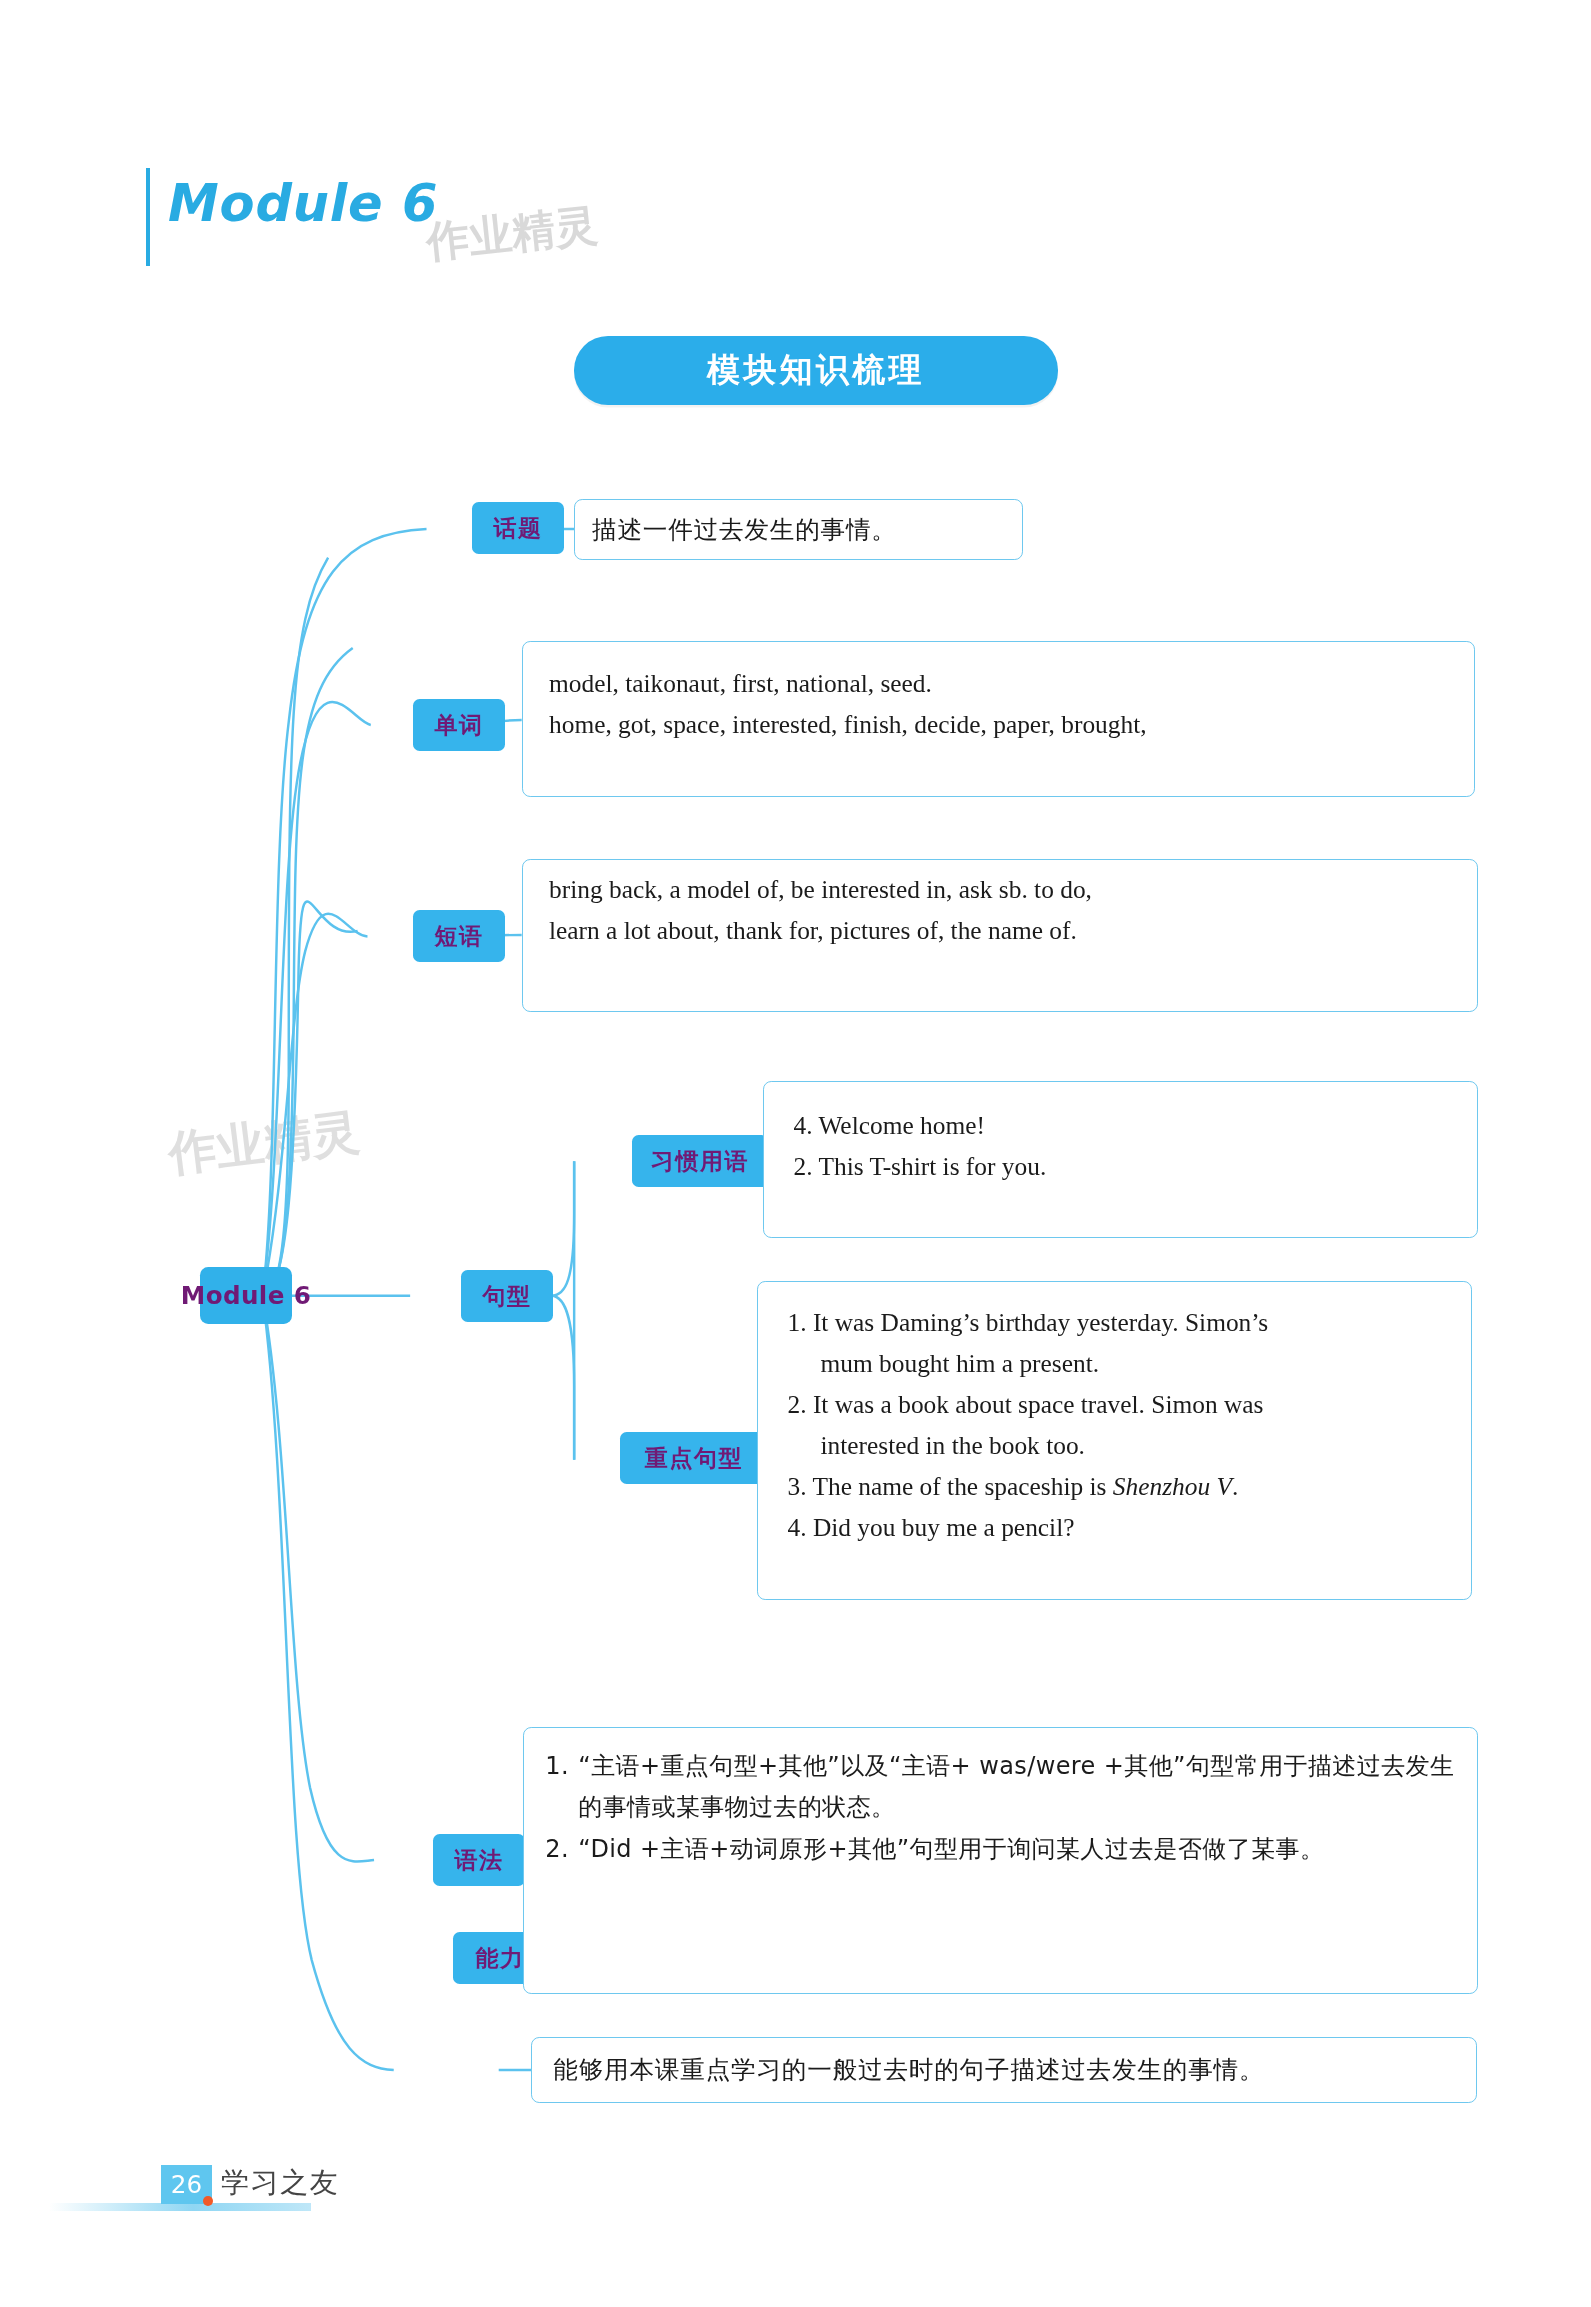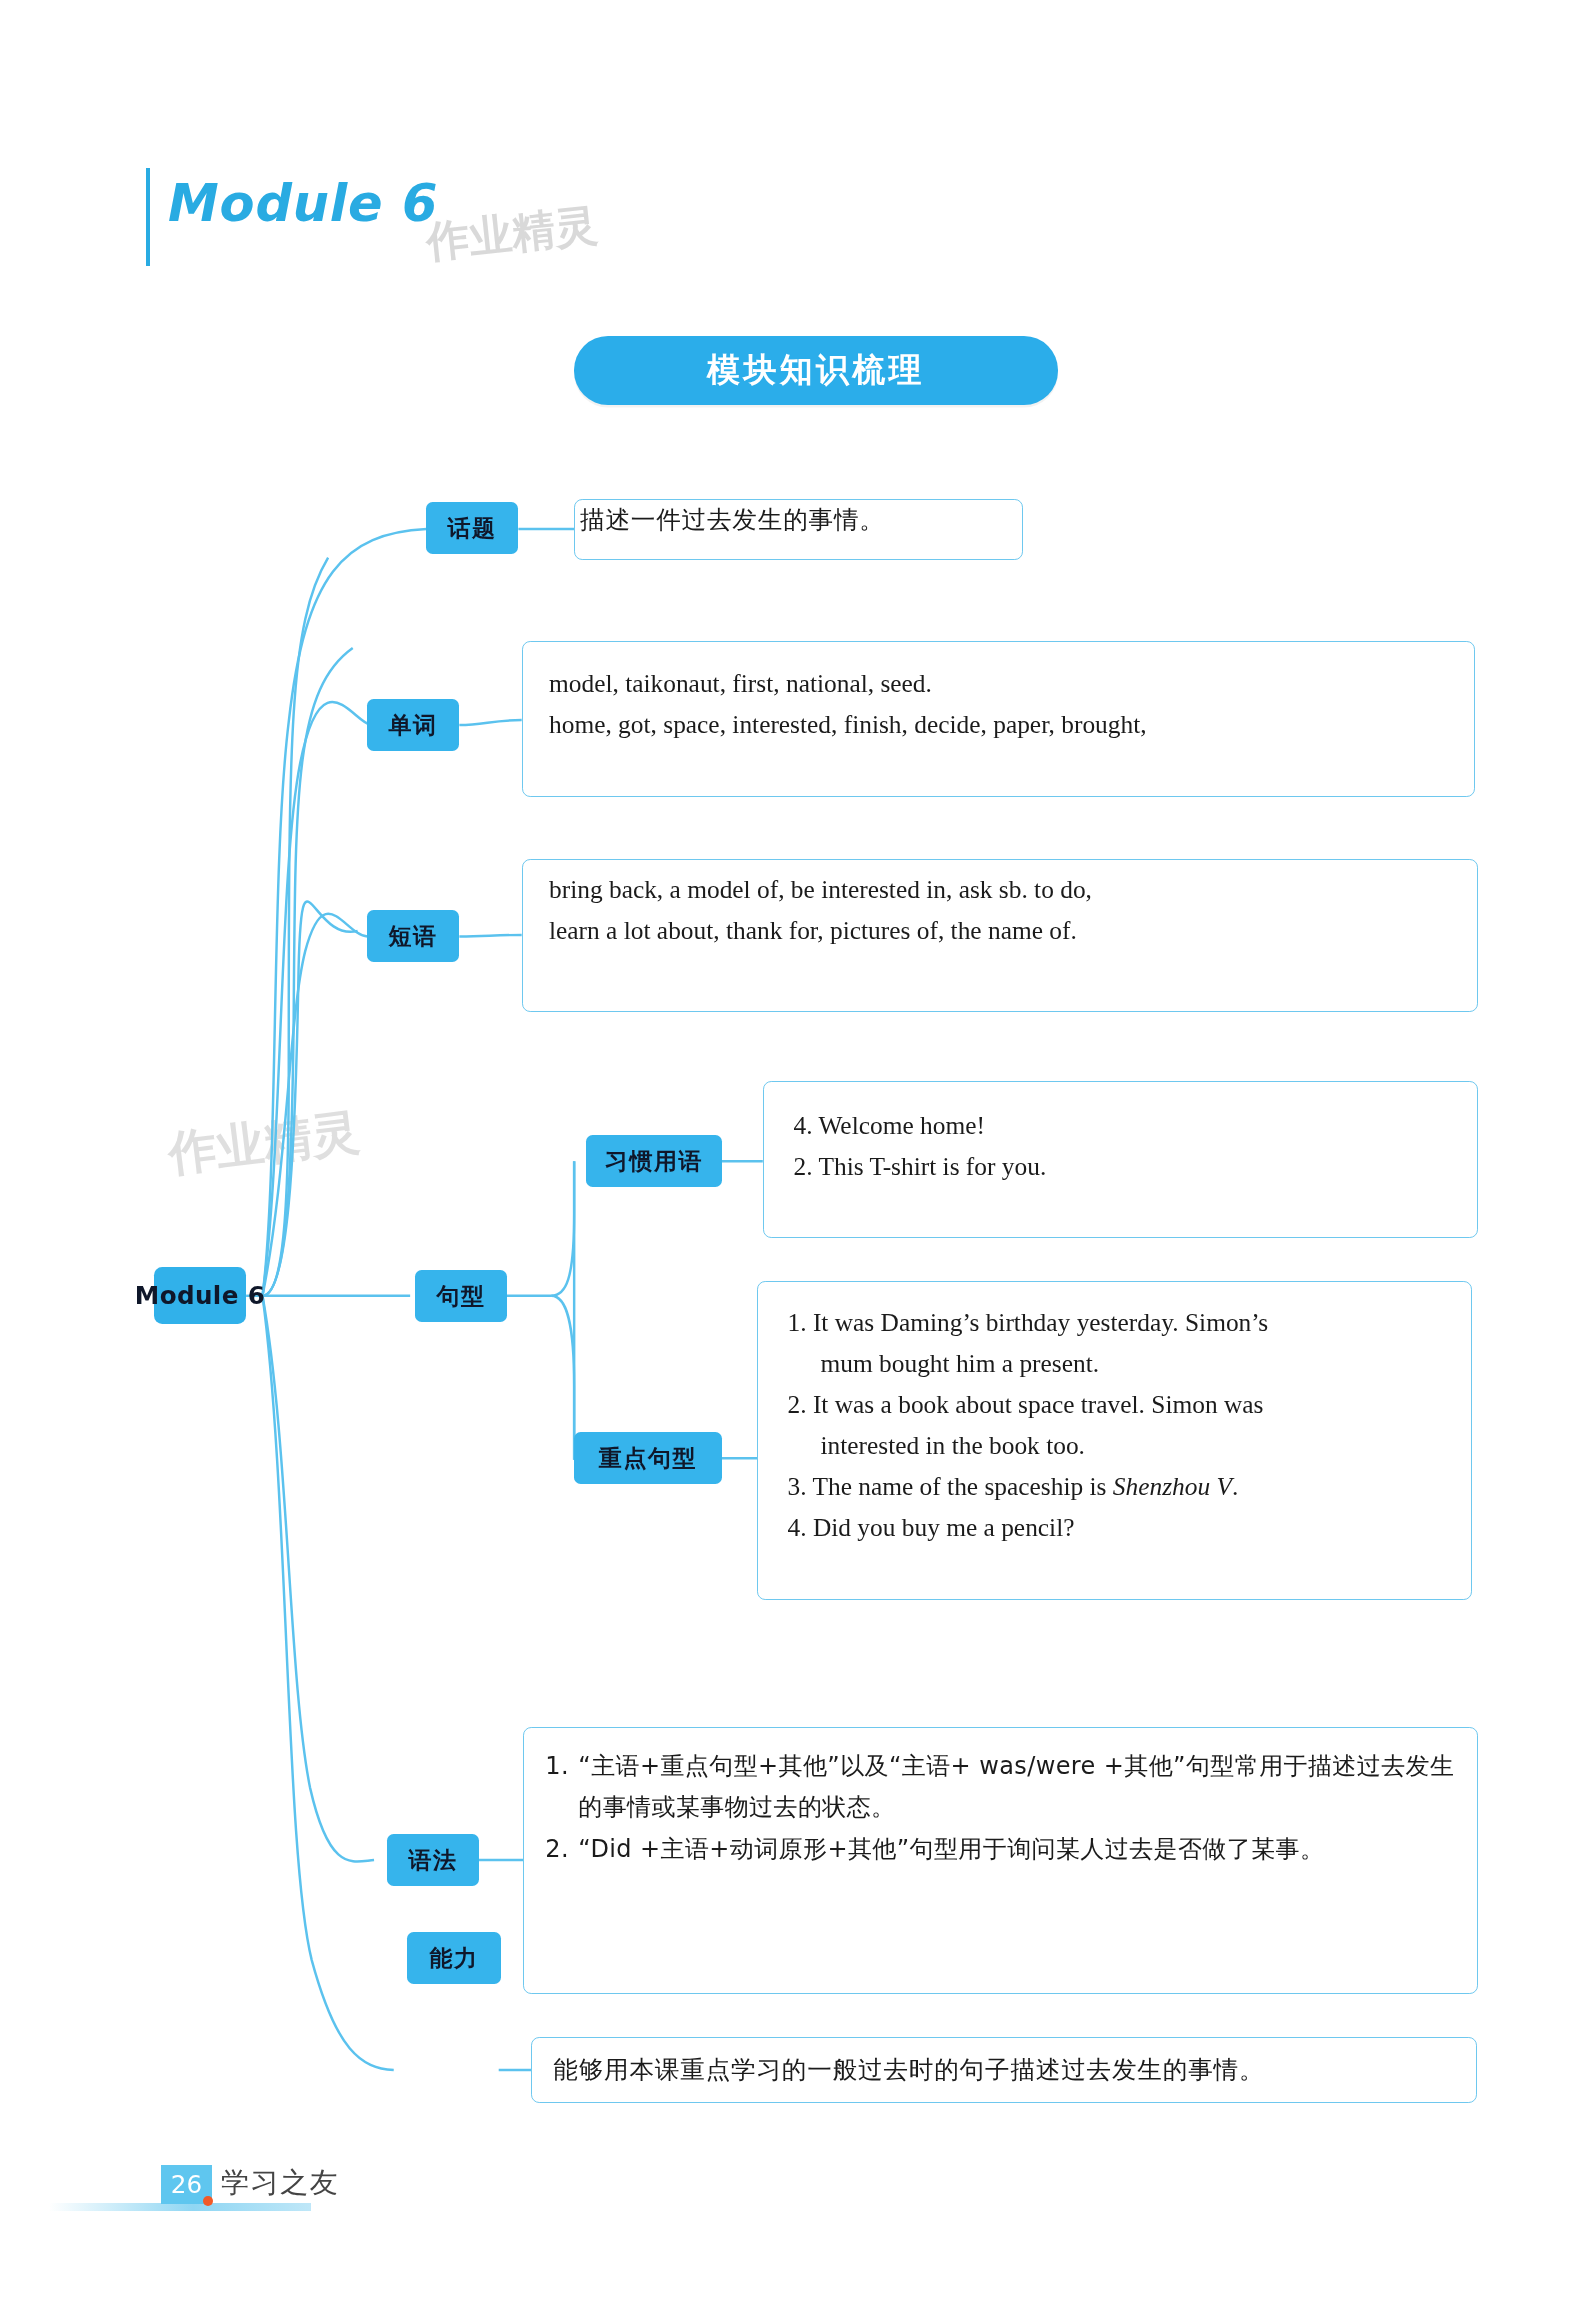--- a/index.html
+++ b/index.html
@@ -71,30 +71,31 @@
     position: absolute;
     left: 0; top: 0;
     width: 1592px; height: 2307px;
     pointer-events: none;
   }
 
   
   .chip {
     position: absolute;
     background: #36b4ec;
-    color: #0f172a;
+    color: #701a75;
     font-family: "DejaVu Sans", sans-serif;
     font-size: 23px;
     font-weight: bold;
     letter-spacing: 1.6px;
     border-radius: 6.6px;
     display: flex;
     align-items: center;
     justify-content: center;
     white-space: nowrap;
+    margin-left: 46px;
   }
   .chip.root {
     background: #31b1ea;
     font-size: 24.6px;
     letter-spacing: 0.4px;
     border-radius: 8.2px;
     font-style: normal;
   }
 
   
@@ -292,21 +293,21 @@
   </div>
 
   <div class="chip" style="left:387px; top:1834px; width:92px; height:52px;">
     <span>语法</span>
   </div>
 
   <div class="chip" style="left:407px; top:1932px; width:94px; height:52px;text-align:right;">
     <span>能力</span>
   </div>
 
-  <div class="box cn" style="left:574px; top:499px; width:449px; height:61px; padding:0 5px; display:flex; align-items:flex-start;">
+  <div class="box cn" style="left:574px; top:499px; width:449px; height:61px; padding:0 17px; display:flex; align-items:center;">
     <span class="ln">描述一件过去发生的事情。</span>
   </div>
 
   <div class="box" style="left:522px; top:641px; width:953px; height:156px; padding:21.3px 26px;">
     <div class="ln">model, taikonaut, first, national, seed.</div>
     <div class="ln">home, got, space, interested, finish, decide, paper, brought,</div>
   </div>
 
   <div class="box" style="left:522px; top:859px; width:956px; height:153px; padding:9px 26px;">
     <div class="ln">bring back, a model of, be interested in, ask sb. to do,</div>

